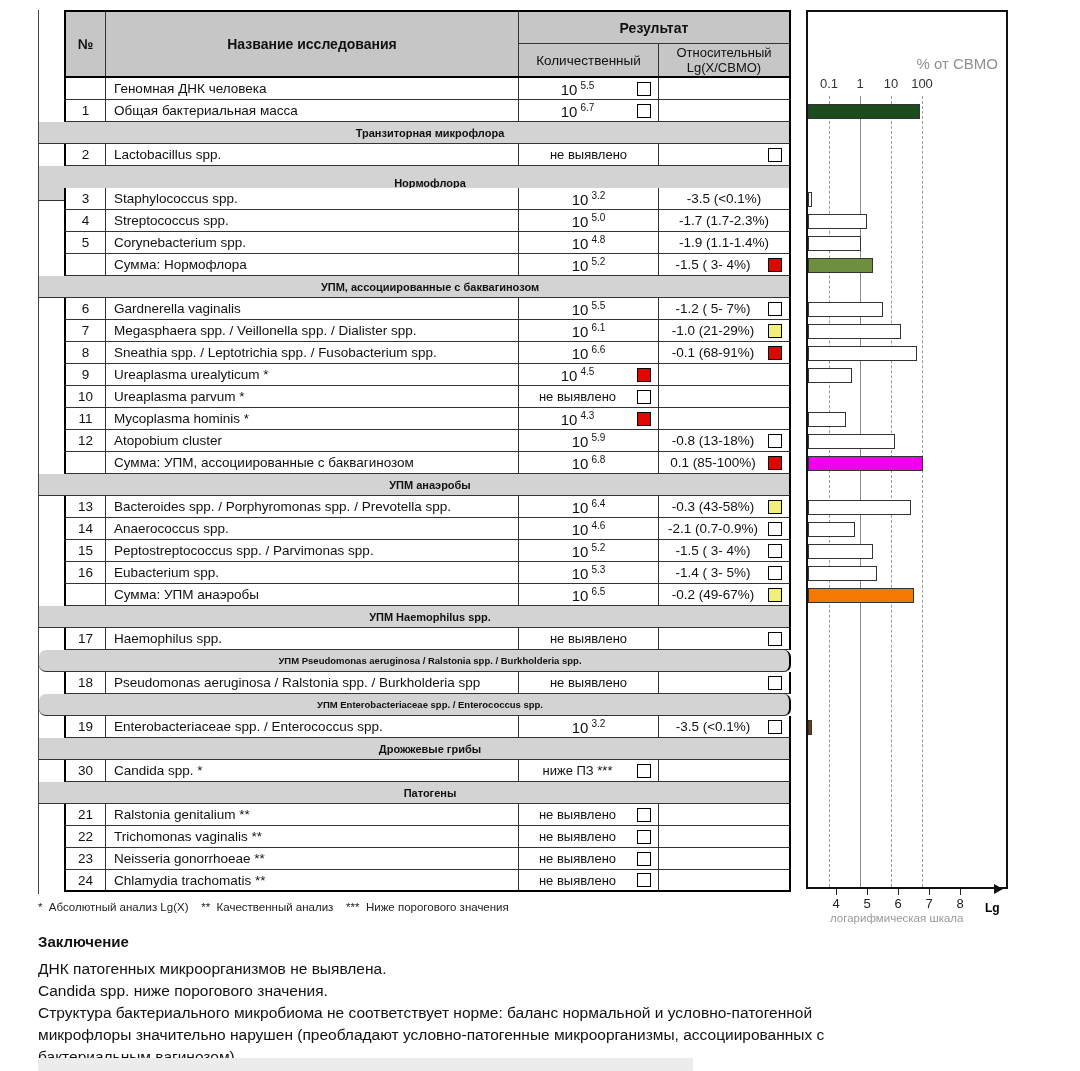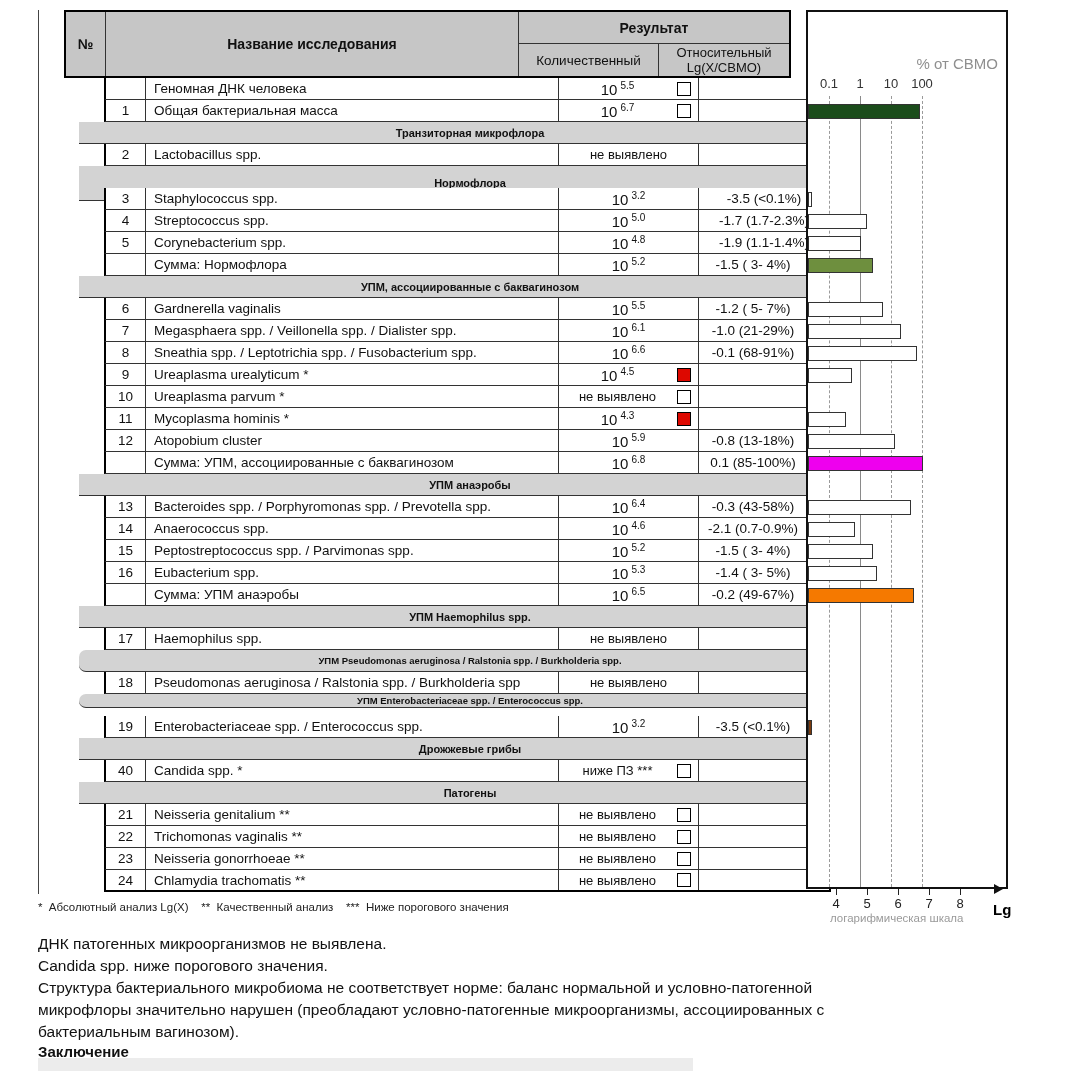--- a/index.html
+++ b/index.html
@@ -2,21 +2,21 @@
 <html><head>
 <meta charset="utf-8">
 <style>
   html,body{margin:0;padding:0;background:#fff;}
   #page{position:relative;width:1080px;height:1071px;background:#ffffff;
         font-family:"Liberation Sans", sans-serif;color:#111;overflow:hidden;}
 
   
   #table-wrap{position:absolute;left:38px;top:10px;width:752px;height:884px;
               border-left:1px solid #444;}
-  .trow{position:absolute;box-sizing:border-box;display:flex;align-items:stretch;background:#fff;margin-left:40px;}
+  .trow{position:absolute;box-sizing:border-box;display:flex;align-items:stretch;background:#fff;}
   .trow.databody{left:25px;width:727px;border-left:2px solid #000;border-right:2px solid #000;
                  border-bottom:1px solid #333;}
   .trow.last{border-bottom:2px solid #000;}
   .trow.section{left:0px;width:752px;background:#d3d3d3;border-right:2px solid #000;
                 border-bottom:1px solid #333;justify-content:center;align-items:center;
                 font-weight:bold;font-size:11px;color:#111;padding-left:32px;}
   .trow.section.small{font-size:9.5px;border-radius:7px;}
   .cell{box-sizing:border-box;display:flex;align-items:center;position:relative;}
   .c-num{width:40px;border-right:1px solid #333;justify-content:center;font-size:13.5px;}
   .c-name{width:413px;border-right:1px solid #333;padding-left:8px;font-size:13.5px;}
@@ -53,21 +53,21 @@
   .grid{position:absolute;top:84px;width:0;border-left:1px dashed #9a9a9a;}
   .grid.solid{border-left:1px solid #8a8a8a;}
   .bar{position:absolute;left:0;height:15px;box-sizing:border-box;border:1px solid #333;}
 
   
   .btick{position:absolute;width:1px;height:6px;background:#222;}
   .bticklabel{position:absolute;transform:translateX(-50%);font-size:13px;color:#222;}
   #axis-arrow{position:absolute;width:0;height:0;border-top:5px solid transparent;
               border-bottom:5px solid transparent;border-left:9px solid #111;}
   #log-scale-label{position:absolute;font-size:11.5px;color:#9a9a9a;}
-  #lg-label{position:absolute;font-weight:bold;font-size:15px;color:#000;margin-left:8px;}
+  #lg-label{position:absolute;font-weight:bold;font-size:12px;color:#000;}
 
   
   #footnote{position:absolute;left:38px;top:901px;font-size:11.5px;color:#222;white-space:pre;}
   #conclusion{position:absolute;left:38px;top:933px;width:1010px;}
   #conclusion-title{font-weight:bold;font-size:15px;margin-bottom:8px;}
   .concl-line{font-size:15.5px;line-height:22px;color:#111;}
   #bottom-strip{position:absolute;left:38px;top:1058px;width:655px;height:13px;background:#ececec;}
 </style>
 </head>
 <body>
@@ -313,46 +313,46 @@
         <div class="trow databody" style="top: 662px; height: 22px;">
           <div class="cell c-num">18</div>
           <div class="cell c-name">Pseudomonas aeruginosa / Ralstonia spp. / Burkholderia spp</div>
           <div class="cell c-quant">
             <span class="nv">не выявлено</span>
           </div>
           <div class="cell c-rel">
             <span class="cbox" style="background: rgb(255, 255, 255);"></span>
           </div>
         </div>
-        <div class="trow section small" style="top: 684px; height: 14px;">УПМ Enterobacteriaceae spp. / Enterococcus spp.</div>
+        <div class="trow section small" style="top: 684px; height: 22px;">УПМ Enterobacteriaceae spp. / Enterococcus spp.</div>
         <div class="trow databody" style="top: 706px; height: 22px;">
           <div class="cell c-num">19</div>
           <div class="cell c-name">Enterobacteriaceae spp. / Enterococcus spp.</div>
           <div class="cell c-quant">
             <span class="pow">10<sup>3.2</sup></span>
           </div>
           <div class="cell c-rel">
             <span class="withbox">-3.5 (&lt;0.1%)</span>
             <span class="cbox" style="background: rgb(255, 255, 255);"></span>
           </div>
         </div>
         <div class="trow section" style="top: 728px; height: 22px;">Дрожжевые грибы</div>
         <div class="trow databody" style="top: 750px; height: 22px;">
-          <div class="cell c-num">40</div>
+          <div class="cell c-num">30</div>
           <div class="cell c-name">Candida spp. *</div>
           <div class="cell c-quant">
             <span class="nv withbox">ниже ПЗ ***</span>
             <span class="cbox" style="background: rgb(255, 255, 255);"></span>
           </div>
           <div class="cell c-rel"></div>
         </div>
         <div class="trow section" style="top: 772px; height: 22px;">Патогены</div>
         <div class="trow databody" style="top: 794px; height: 22px;">
           <div class="cell c-num">21</div>
-          <div class="cell c-name">Neisseria genitalium **</div>
+          <div class="cell c-name">Ralstonia genitalium **</div>
           <div class="cell c-quant">
             <span class="nv withbox">не выявлено</span>
             <span class="cbox" style="background: rgb(255, 255, 255);"></span>
           </div>
           <div class="cell c-rel"></div>
         </div>
         <div class="trow databody" style="top: 816px; height: 22px;">
           <div class="cell c-num">22</div>
           <div class="cell c-name">Trichomonas vaginalis **</div>
           <div class="cell c-quant">
@@ -424,24 +424,24 @@
       <div class="btick" style="left: 960px; top: 889px;"></div>
       <div class="bticklabel" style="left: 960px; top: 896px;">8</div>
       <div id="axis-arrow" style="left: 994px; top: 884px;"></div>
       <div id="log-scale-label" style="left: 830px; top: 912px;">логарифмическая шкала</div>
       <div id="lg-label" style="left: 985px; top: 901px;">Lg</div>
     </div>
 
   <div id="footnote">*  Абсолютный анализ Lg(X)    **  Качественный анализ    ***  Ниже порогового значения</div>
 
   <div id="conclusion">
+    <div id="conclusion-title">Заключение</div>
     <div id="conclusion-lines">
         <div class="concl-line">ДНК патогенных микроорганизмов не выявлена.</div>
         <div class="concl-line">Candida spp. ниже порогового значения.</div>
         <div class="concl-line">Структура бактериального микробиома не соответствует норме: баланс нормальной и условно-патогенной</div>
         <div class="concl-line">микрофлоры значительно нарушен (преобладают условно-патогенные микроорганизмы, ассоциированных с</div>
         <div class="concl-line">бактериальным вагинозом).</div>
       </div>
-    <div id="conclusion-title">Заключение</div>
   </div>
 
   <div id="bottom-strip"></div>
 </div>
 
 </body></html>

